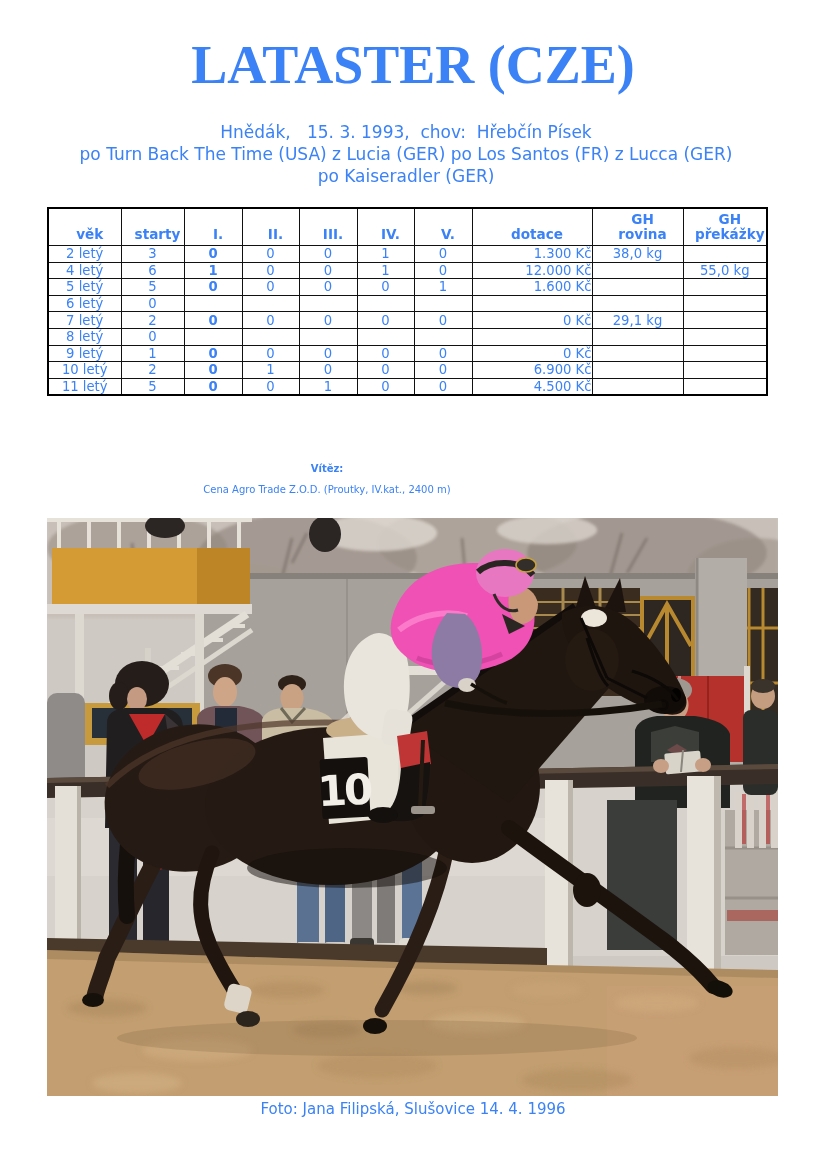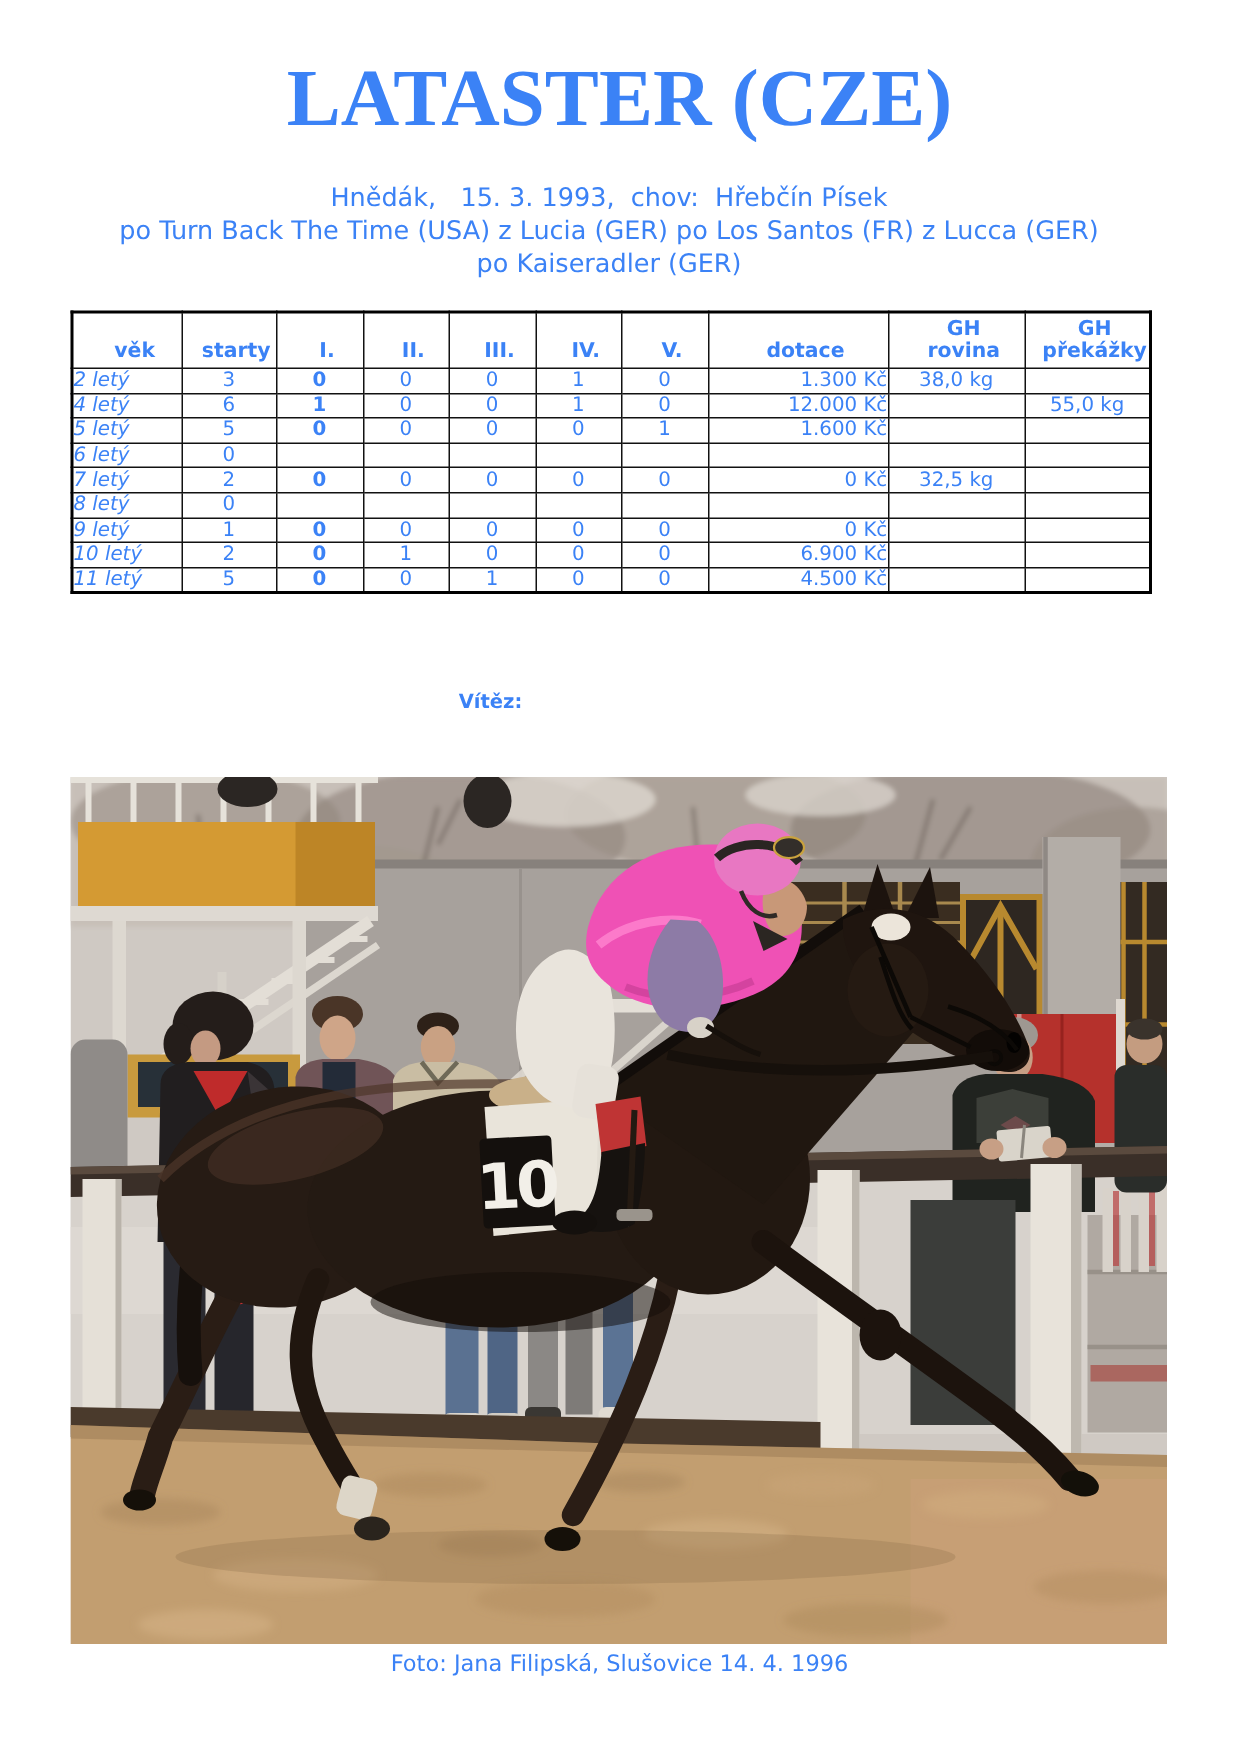--- a/index.html
+++ b/index.html
@@ -12,26 +12,26 @@
         font-size:17px;line-height:22px;}
   .info-line{white-space:pre;}
   table.stats{position:absolute;top:207px;left:47px;width:719px;
               border-collapse:collapse;table-layout:fixed;
               font-size:13.2px;}
   table.stats th,table.stats td{border:1.6px solid #111;padding:0;overflow:hidden;white-space:nowrap;}
   table.stats{border:2.4px solid #000;}
   table.stats th{font-weight:bold;vertical-align:bottom;padding-bottom:3px;height:33px;font-size:13.6px;padding-left:10px;}
   table.stats th .l1,table.stats th .l2{line-height:15px;text-align:center;}
   table.stats td{height:15.6px;line-height:15px;}
-  td.c0{text-align:left;padding-right:9px;font-style:italic;}
+  td.c0{text-align:center;padding-right:9px;}
   td.c1,td.c2,td.c3,td.c4,td.c5,td.c6,td.c8,td.c9{text-align:center;}
   td.c7{text-align:right;padding-right:8px;}
   td.c2{font-weight:bold;}
   tr.total td{font-weight:bold;font-size:16.5px;height:22px;line-height:21px;}
-  .winner{position:absolute;top:458px;left:0;width:654px;text-align:center;font-size:13px;line-height:21px;}
+  .winner{position:absolute;top:458px;left:0;width:654px;text-align:center;font-size:10px;line-height:21px;}
   .winner-label{font-weight:bold;}
   .photo{position:absolute;top:518px;left:47px;width:731px;height:578px;}
   .caption{position:absolute;top:1100px;left:0;width:826px;text-align:center;font-size:15px;}
 </style>
 </head>
 <body>
 
 <div class="page">
 
   <h1 class="title">LATASTER (CZE)</h1>
@@ -142,21 +142,21 @@
         </tr>
         <tr>
           <td class="c0">7 letý</td>
           <td class="c1">2</td>
           <td class="c2">0</td>
           <td class="c3">0</td>
           <td class="c4">0</td>
           <td class="c5">0</td>
           <td class="c6">0</td>
           <td class="c7">0 Kč</td>
-          <td class="c8">32,5 kg</td>
+          <td class="c8">29,1 kg</td>
           <td class="c9"></td>
         </tr>
         <tr>
           <td class="c0">8 letý</td>
           <td class="c1">0</td>
           <td class="c2"></td>
           <td class="c3"></td>
           <td class="c4"></td>
           <td class="c5"></td>
           <td class="c6"></td>
@@ -198,20 +198,21 @@
           <td class="c6">0</td>
           <td class="c7">4.500 Kč</td>
           <td class="c8"></td>
           <td class="c9"></td>
         </tr>
       </tbody>
   </table>
 
   <div class="winner">
     <div class="winner-label">Vítěz:</div>
+    <div class="winner-race">Cena Agro Trade Z.O.D. (Proutky, IV.kat., 2400 m)</div>
   </div>
 
   <div class="photo">
     <svg width="731" height="578" viewBox="0 0 731 578" xmlns="http://www.w3.org/2000/svg">
       <defs>
         <filter id="soft">
             <feGaussianBlur stdDeviation="1.6"></feGaussianBlur>
           </filter>
         <filter id="soft2">
             <feGaussianBlur stdDeviation="3"></feGaussianBlur>

